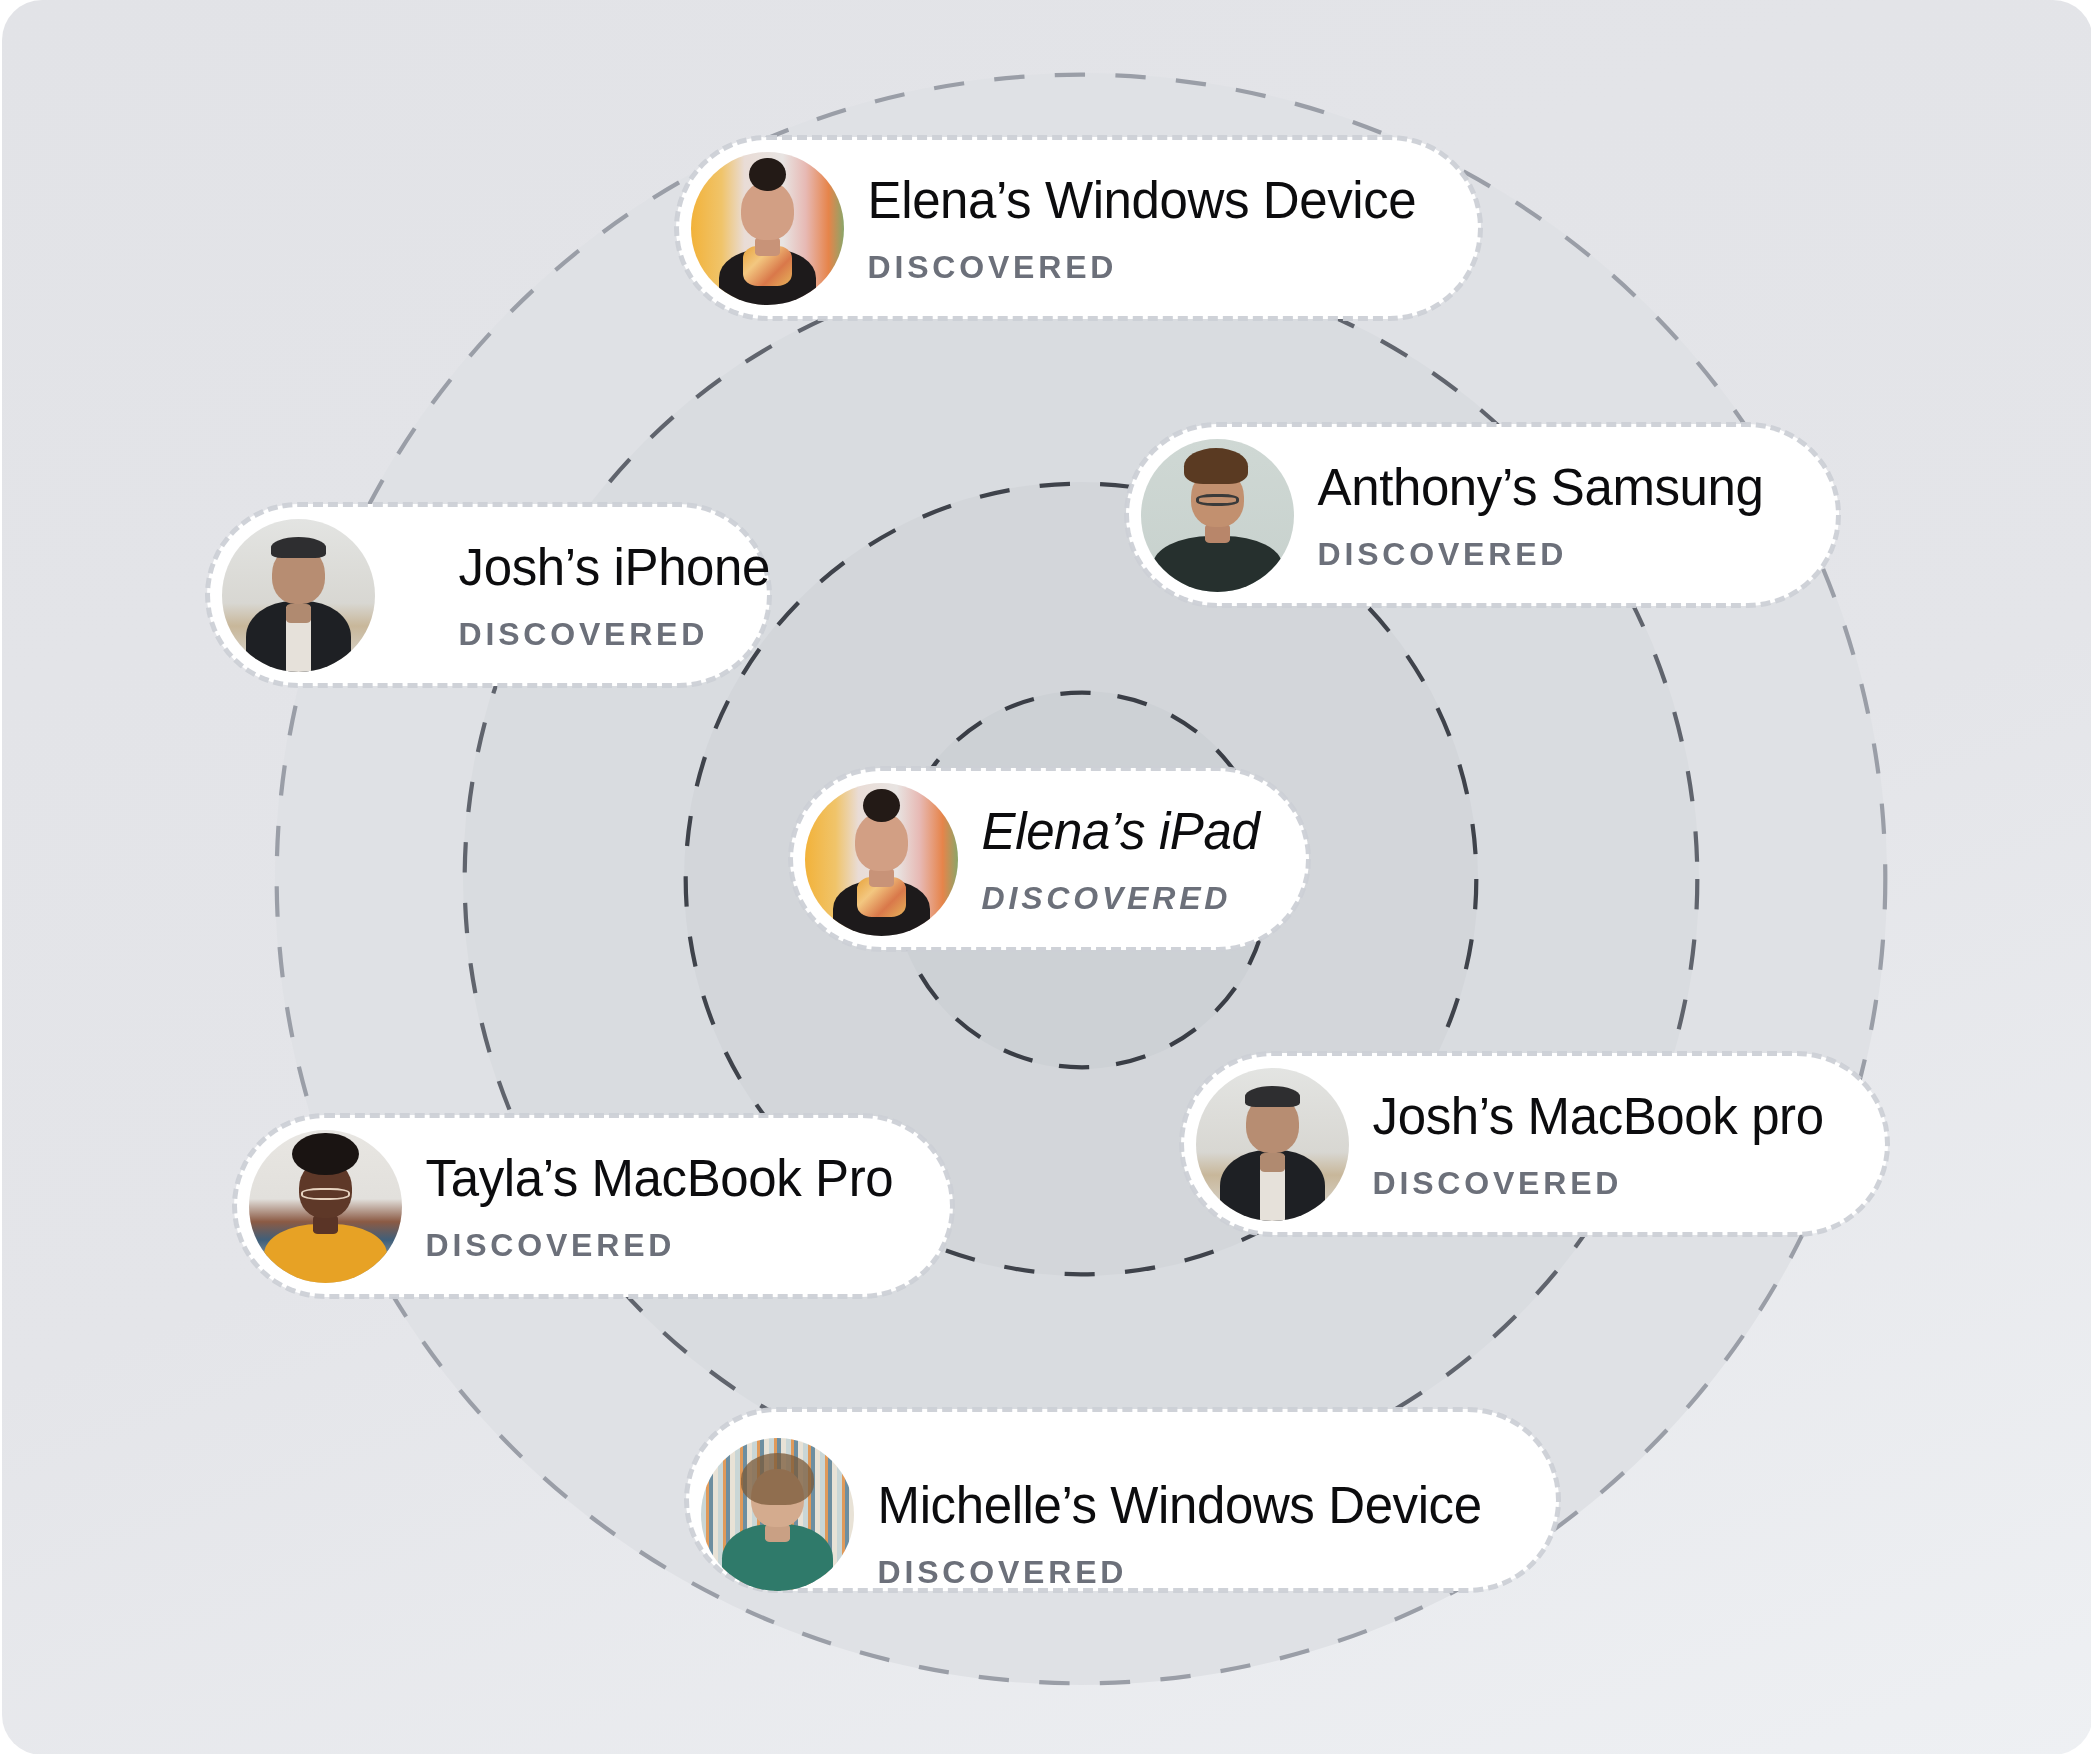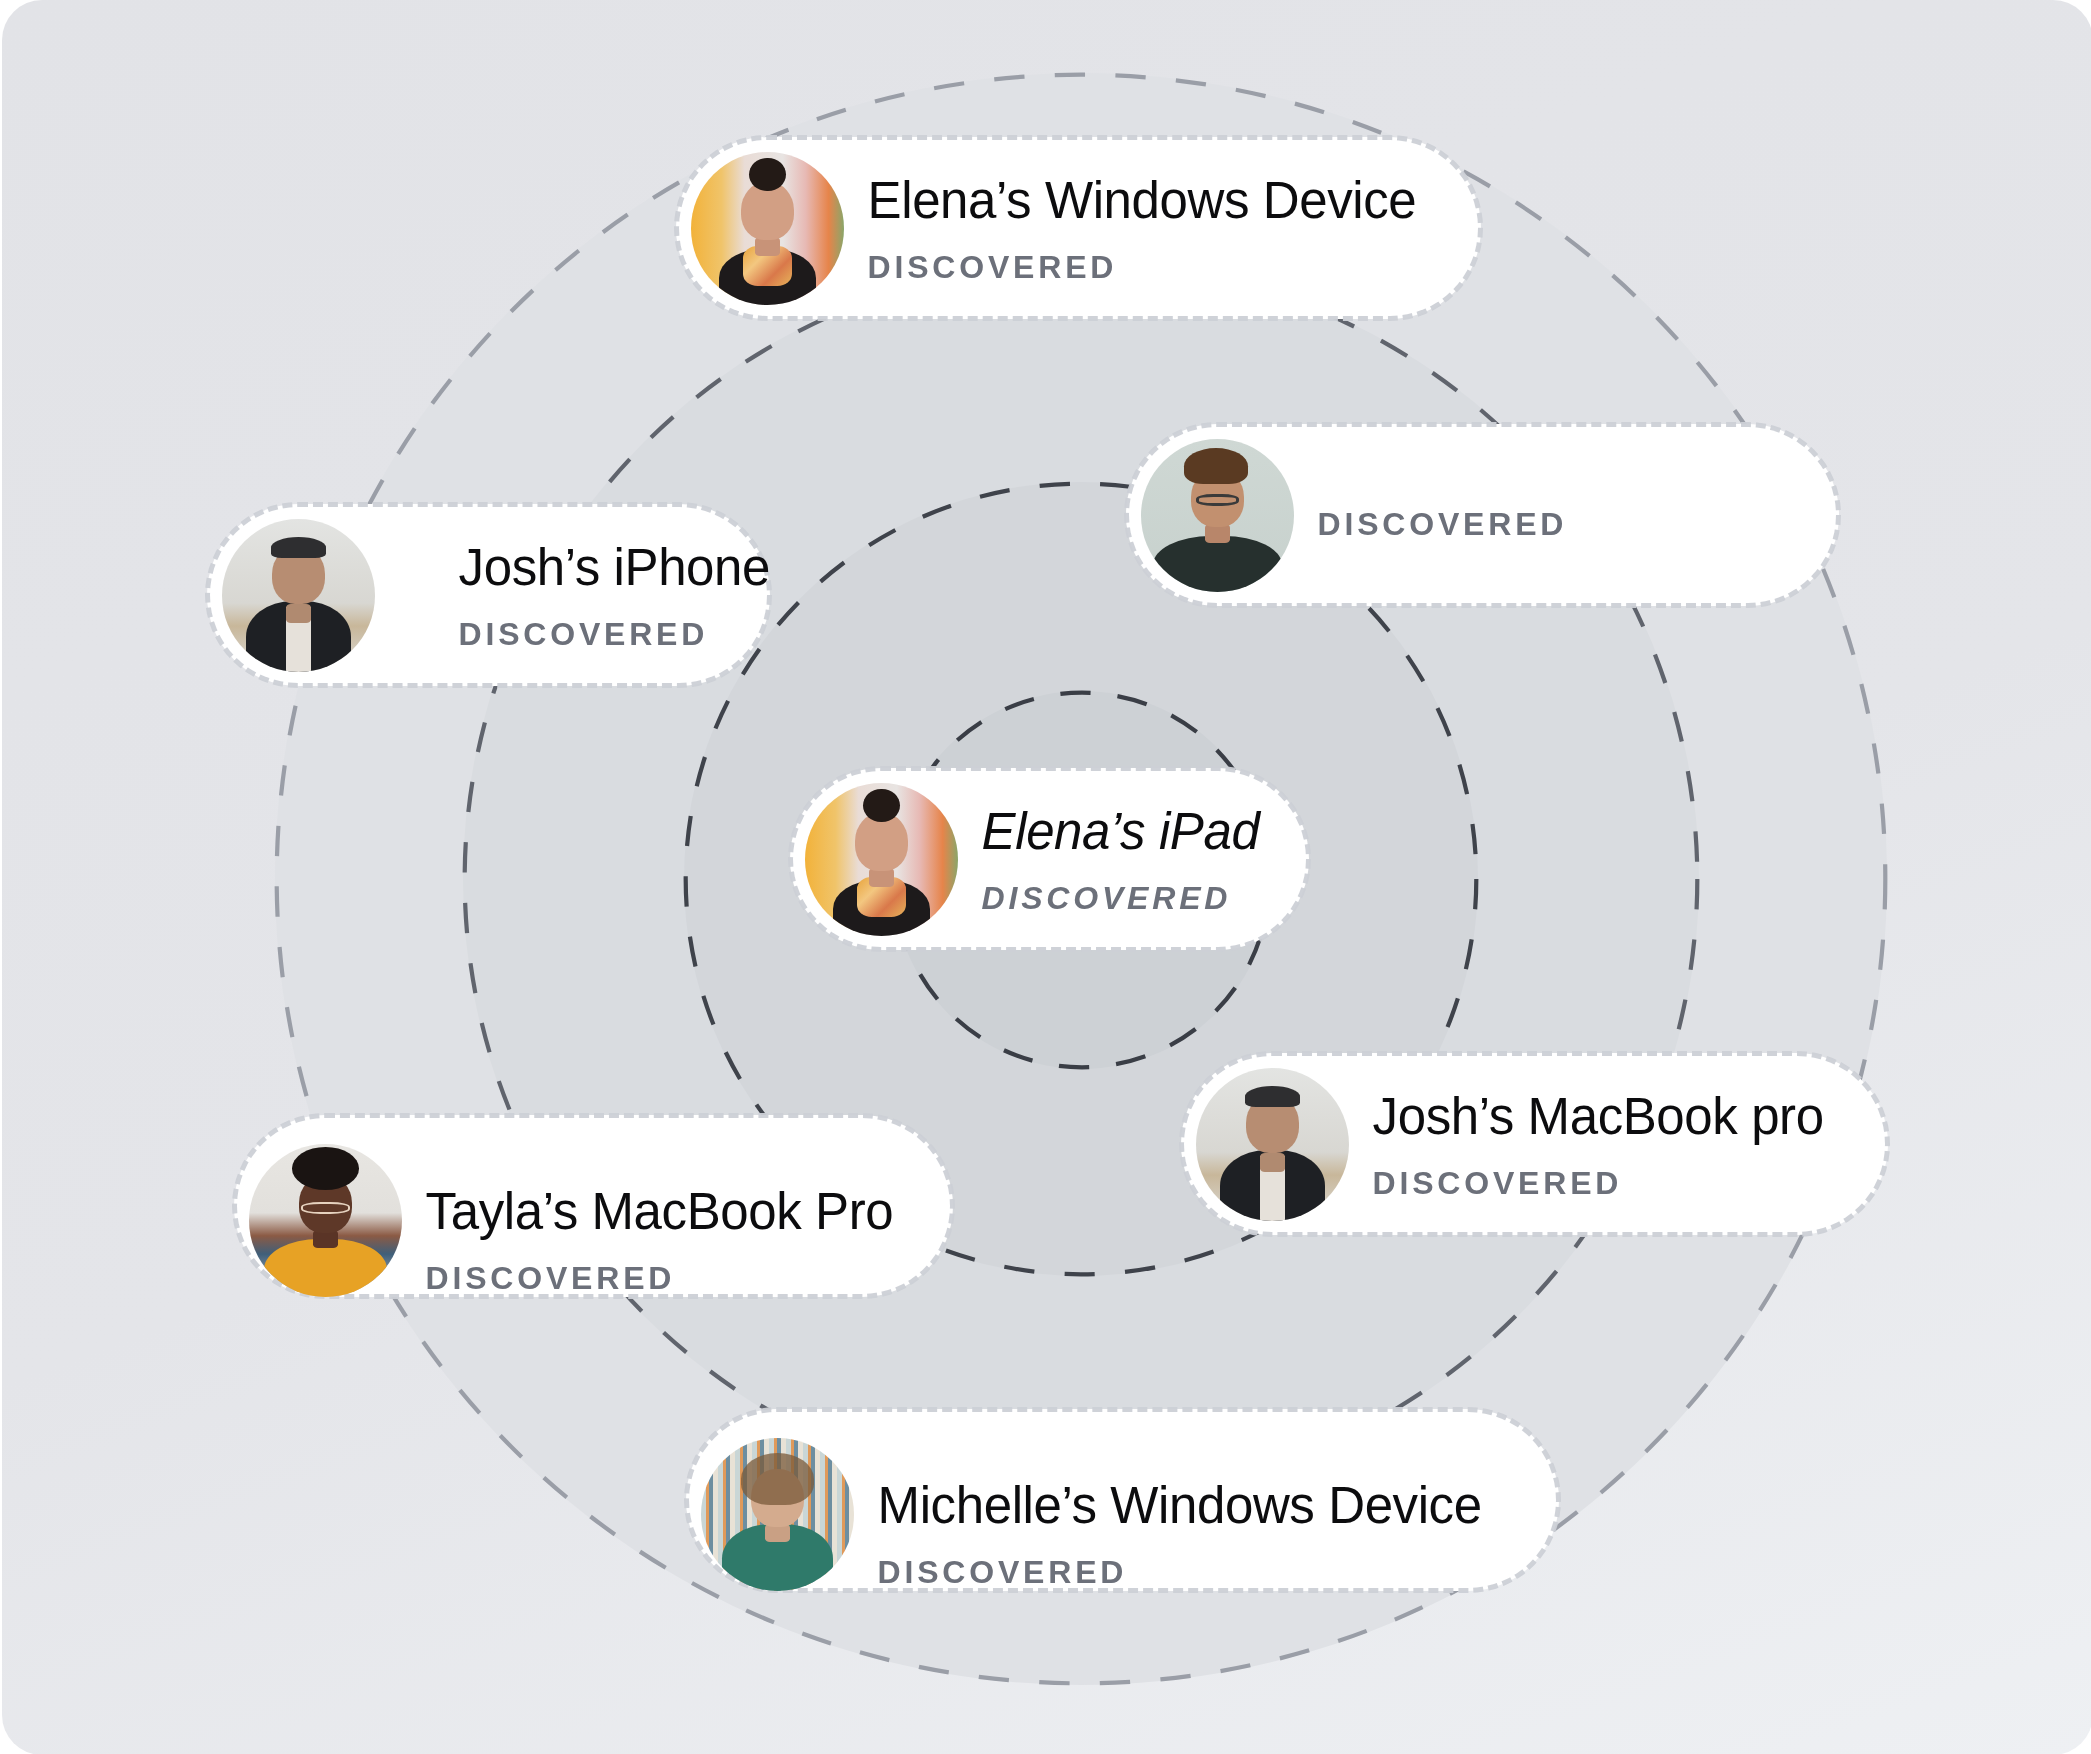--- a/index.html
+++ b/index.html
@@ -117,20 +117,21 @@
   <div class="card" style="left:1124px; top:424px; width:713px;">
     <div class="avatar">
       <div class="bg" style="background:linear-gradient(180deg,#cfd8d4 0%,#c7d1cd 100%);"></div>
       <div class="body" style="left:8%; right:8%; background:#26302e;"></div>
       <div class="neck" style="background:#b8866a;"></div>
       <div class="head" style="background:#c2906f;"></div>
       <div class="hair" style="left:28%; top:6%; width:42%; height:24%; background:#5a3a22; border-radius:50% 50% 30% 30%;"></div>
       <div class="accent" style="left:36%; top:36%; width:28%; height:8%; border:3.4px solid #3a3a3a; border-radius:40%;"></div>
     </div>
     <div class="texts">
+      <span class="device-name">Anthony’s Samsung</span>
       <span class="status">DISCOVERED</span>
     </div>
   </div>
 
   <div class="card" style="left:205px; top:504px; width:563px;justify-content:space-between;">
     <div class="avatar">
       <div class="bg" style="background:linear-gradient(180deg,#e3e4e2 0%,#d8d7d2 55%,#c8b79a 70%,#dcdcda 100%);"></div>
       <div class="body" style="left:16%; right:16%; height:52%; background:#1e2024;"></div>
       <div class="accent" style="left:42%; width:16%; bottom:0; height:42%; background:#e6e1da;"></div>
       <div class="neck" style="background:#b08a70;"></div>
@@ -166,21 +167,21 @@
       <div class="neck" style="background:#b08a70;"></div>
       <div class="head" style="top:18%; background:#b78d72;"></div>
       <div class="hair" style="left:32%; top:12%; width:36%; height:14%; background:#2e2e30; border-radius:50% 50% 20% 20%;"></div>
     </div>
     <div class="texts">
       <span class="device-name">Josh’s MacBook pro</span>
       <span class="status">DISCOVERED</span>
     </div>
   </div>
 
-  <div class="card" style="left:232px; top:1115px; width:719px;align-items:flex-end;">
+  <div class="card" style="left:232px; top:1115px; width:719px;">
     <div class="avatar">
       <div class="bg" style="background:linear-gradient(180deg,#e8e6e2 0%,#e2e0dc 45%,#8b5a44 60%,#3f5f7a 72%,#d7d4cf 100%);"></div>
       <div class="body" style="left:10%; right:10%; height:44%; background:#e7a225;"></div>
       <div class="neck" style="background:#5a3426;"></div>
       <div class="head" style="background:#5e3828;"></div>
       <div class="hair" style="left:28%; top:2%; width:44%; height:28%; background:#1a1412;"></div>
       <div class="accent" style="left:34%; top:38%; width:32%; height:8%; border:2.5px solid #e6d2bf; border-radius:40%;"></div>
     </div>
     <div class="texts">
       <span class="device-name">Tayla’s MacBook Pro</span>

